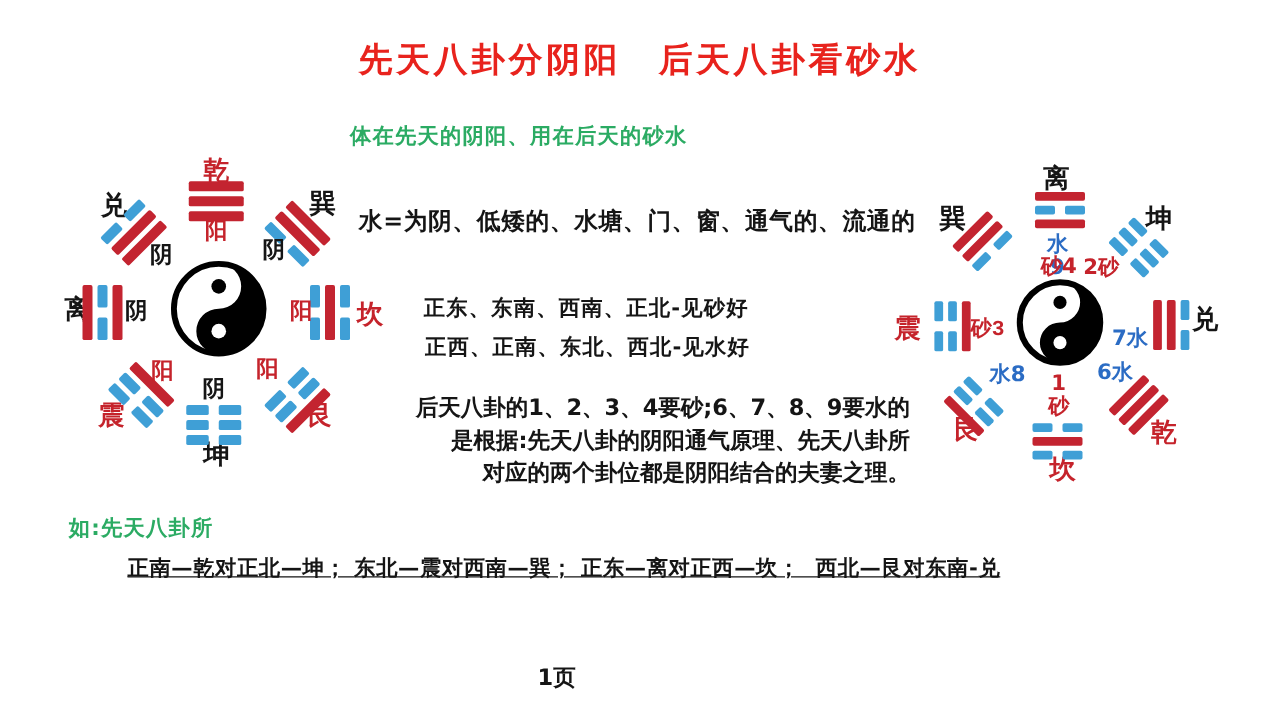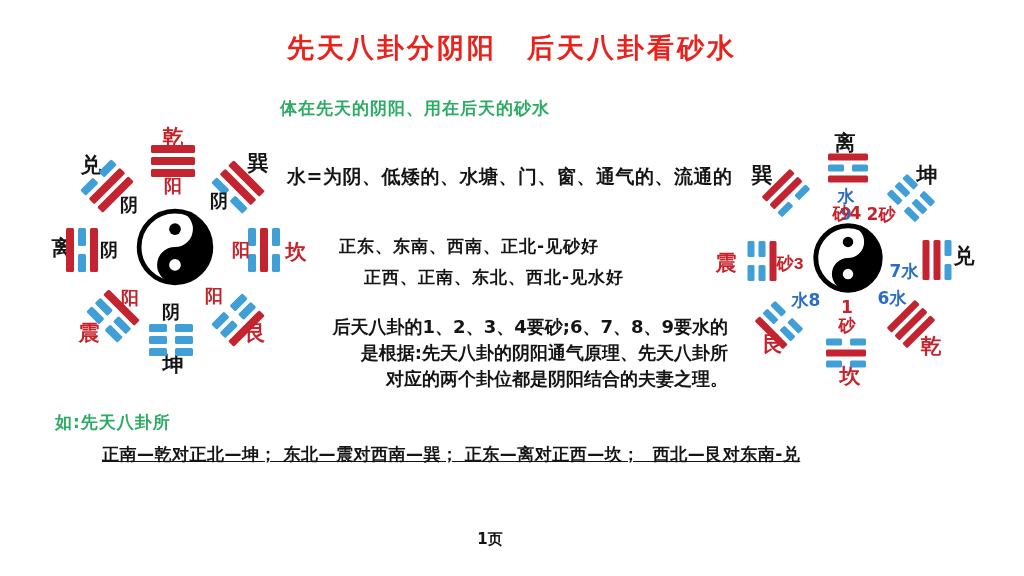--- a/index.html
+++ b/index.html
@@ -24,27 +24,27 @@
   .rw-heading{left:762px;top:84px;}
 
   
   .subtitle{left:280px;top:97px;width:436px;text-align:left;font-size:17px;letter-spacing:1px;color:var(--green);}
   .def-line{font-size:19px;letter-spacing:0.5px;}
   .sha-line{left:287px;top:122px;}
   .shui-line{left:287px;top:164px;}
   .principle-heading{left:280px;top:202px;width:430px;text-align:center;font-size:18px;color:var(--blue-head);}
   .principle-line{font-size:17px;letter-spacing:1px;}
   .p-line1{left:339px;top:235px;}
-  .p-line2{left:364px;top:266px;text-align:center;}
+  .p-line2{left:340px;top:266px;text-align:center;}
   .paragraph{left:316px;top:314px;width:412px;font-size:18px;line-height:26px;white-space:pre-line;text-align:right;}
   .match-heading{left:55px;top:411px;font-size:17px;color:var(--green);letter-spacing:1px;}
   .match-line{font-size:17px;white-space:pre;letter-spacing:0.5px;text-decoration:underline;}
   .m-line1{left:102px;top:443px;}
   .m-line2{left:102px;top:476px;}
-  .page-number{left:430px;top:530px;width:120px;text-align:center;font-size:15px;}
+  .page-number{left:430px;top:530px;width:120px;text-align:left;font-size:18px;}
 
   
   .wheel{position:absolute;}
   #lw{left:55px;top:125px;width:240px;height:255px;}
   #rw{left:715px;top:125px;width:285px;height:275px;}
   .gua-char,.gua-label,.trigram,.taiji{position:absolute;transform:translate(-50%,-50%);}
   .gua-char{font-size:21px;line-height:1;}
   .gua-label{font-size:18px;line-height:1.05;text-align:center;white-space:pre-line;}
   #rw .gua-label{font-size:17px;}
 

